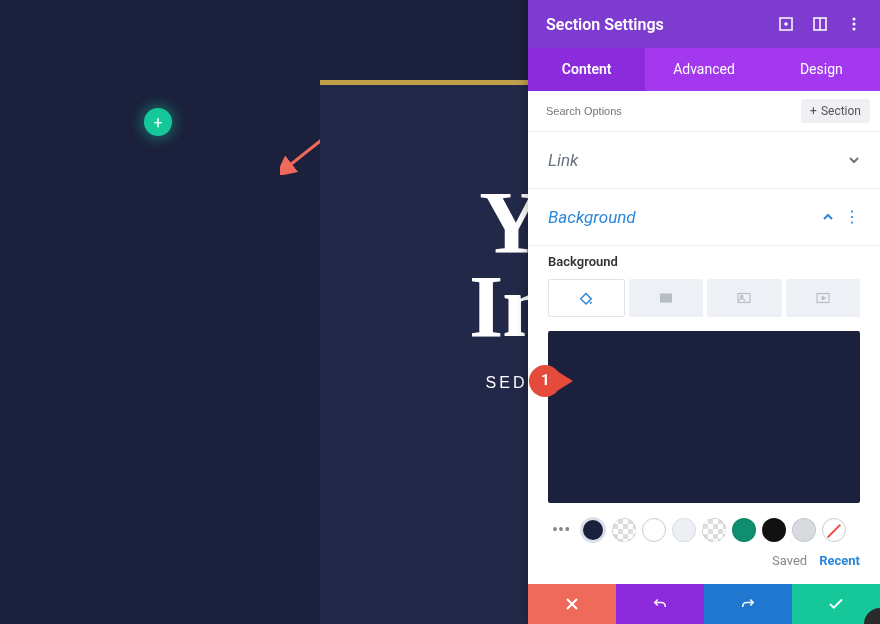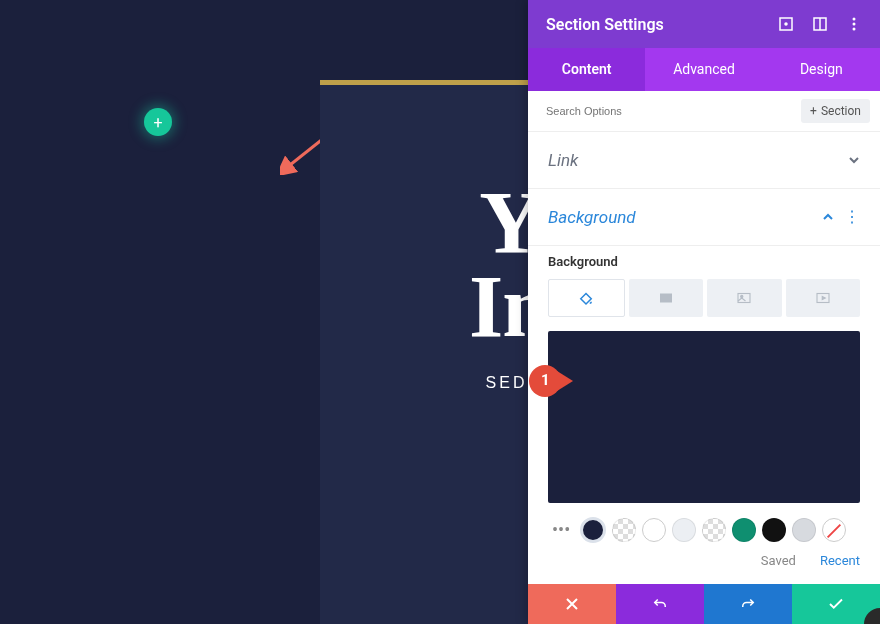--- a/index.html
+++ b/index.html
@@ -61,23 +61,23 @@
     .sw-check { background: repeating-conic-gradient(#ddd 0 25%, #fff 0 50%) 0 0/10px 10px; }
     .sw-white { background: #fff; border: 1px solid #ccc; }
     .sw-lt1 { background: #eceff3; }
     .sw-check2 { background: repeating-conic-gradient(#ddd 0 25%, #fff 0 50%) 0 0/10px 10px; }
     .sw-teal { background: #0f8f70; }
     .sw-black { background: #111; }
     .sw-grey { background: #d7dadf; }
     .sw-none { background: #fff; border: 1px solid #ccc; position: relative; }
     .sw-none::after { content: ""; position: absolute; left: 2px; right: 2px; top: 50%; height: 2px; background: #e44; transform: rotate(-45deg); }
 
-    .saved-row { display: flex; justify-content: flex-end; gap: 24px; margin-top: 10px; font-size: 13px; }
+    .saved-row { display: flex; justify-content: flex-end; gap: 12px; margin-top: 10px; font-size: 13px; }
     .saved { color: #888; cursor: pointer; }
-    .recent { color: #2b87da; font-weight: 400; cursor: pointer; }
+    .recent { color: #2b87da; font-weight: 700; cursor: pointer; }
 
     .actions { margin-top: auto; display: flex; height: 42px; }
     .actions .act { flex: 1; display: flex; align-items: center; justify-content: center; color: #fff; cursor: pointer; font-size: 16px; }
     .a-close { background: #ef6a5b; }
     .a-undo  { background: #8b2bdc; }
     .a-redo  { background: #1f77d0; }
     .a-save  { background: #16c79a; }
 
     .corner { position: absolute; bottom: 0; right: 0; width: 16px; height: 16px; background: #2a2a2a; border-top-left-radius: 16px; }
   </style>

